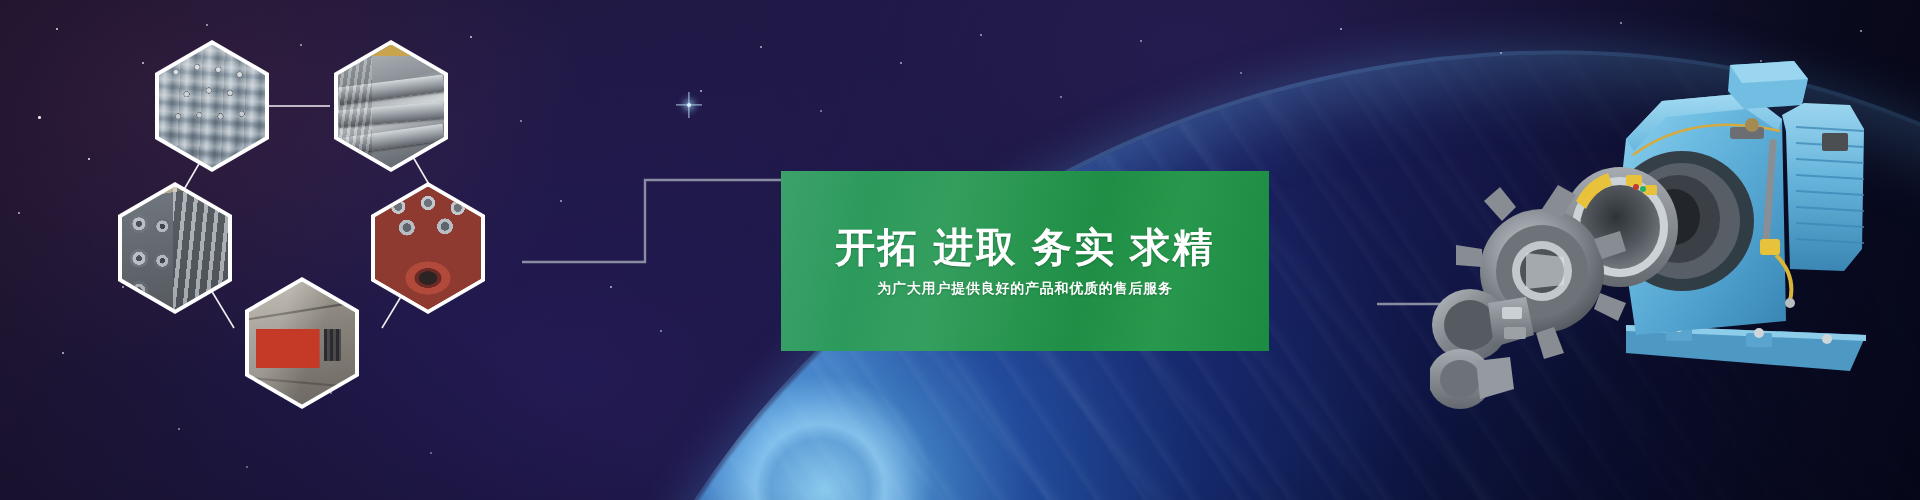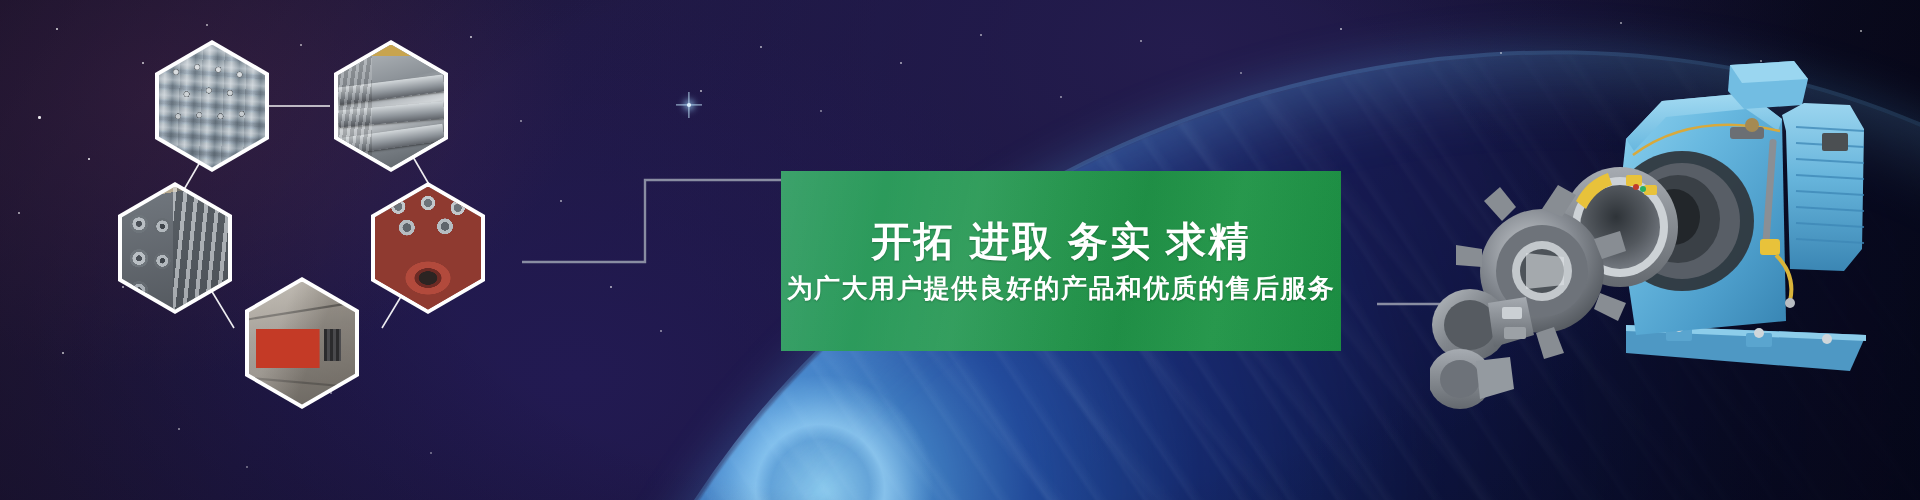--- a/index.html
+++ b/index.html
@@ -211,21 +211,21 @@
     background:rgba(70,68,66,.45);transform:rotate(5deg);
   }
 
   
   .bracket{position:absolute;left:0;top:0;width:1920px;height:500px;pointer-events:none;}
 
   
   .green-panel{
     position:absolute;
     left:781px;top:171px;
-    width:560px;height:180px;
+    width:488px;height:180px;
     background:
       linear-gradient(102deg, rgba(255,255,255,.07) 0%, rgba(255,255,255,0) 18%, rgba(255,255,255,.05) 34%, rgba(0,0,0,.05) 62%, rgba(255,255,255,.04) 78%, rgba(0,0,0,.04) 100%),
       linear-gradient(96deg, #2e9b60 0%, #2b9a59 26%, #23974c 52%, #1f9446 76%, #1c9144 100%);
     color:#ffffff;
     box-sizing:border-box;
     padding:0 0 0 0;
     display:flex;flex-direction:column;justify-content:center;align-items:center;
   }
   .headline{
     font-size:40px;font-weight:700;
@@ -237,21 +237,21 @@
   }
   .subline{
     font-size:13.5px;
     letter-spacing:.018em;
     line-height:1;
     margin:0 0 22px 0;
     white-space:nowrap;
     font-weight:400;
   }
   .tagline{
-    font-size:26px;font-weight:700;
+    font-size:14px;font-weight:700;
     letter-spacing:.055em;
     line-height:1;
     margin:0;
     white-space:nowrap;
     text-shadow:0 1px 2px rgba(0,40,16,.28);
   }
 
   
   .machine{
     position:absolute;left:1430px;top:35px;width:500px;height:400px;

